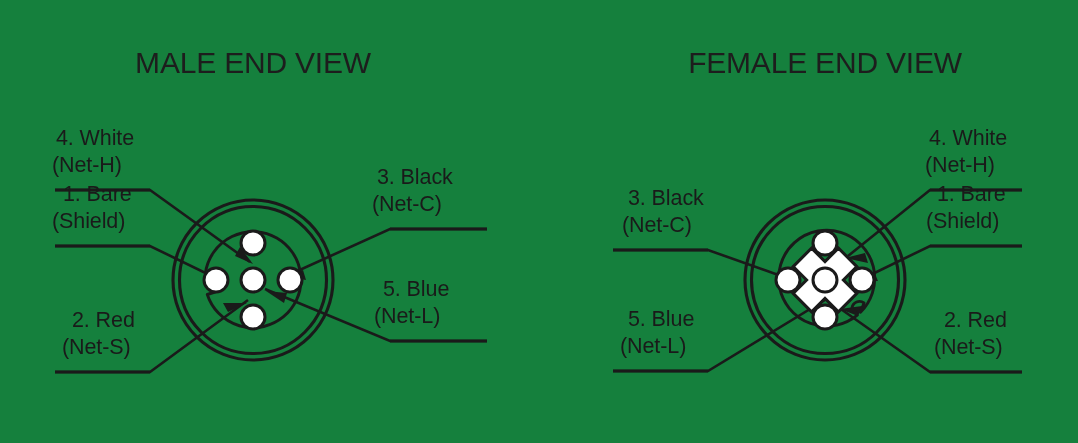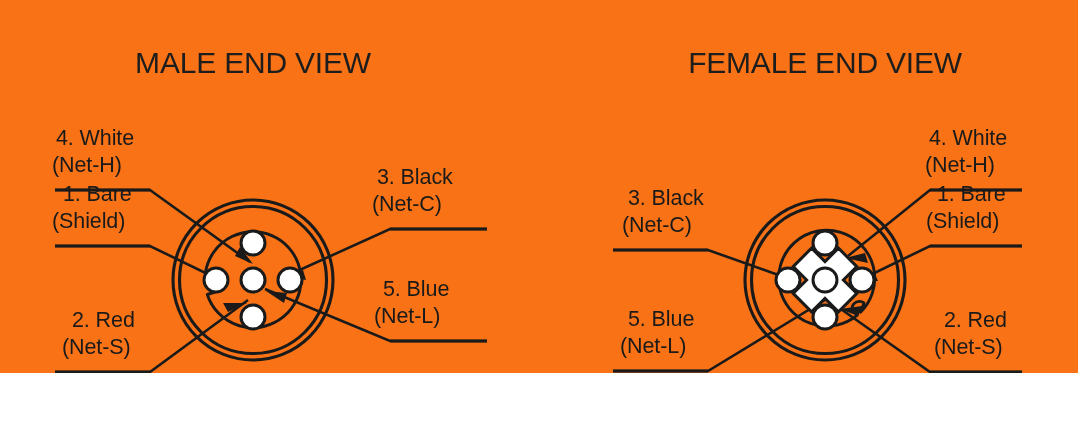--- a/index.html
+++ b/index.html
@@ -8,22 +8,22 @@
     padding: 0;
     background: #ffffff;
   }
   body {
     font-family: "Liberation Sans", sans-serif;
     color: #1a1a1a;
   }
   #stage {
     position: relative;
     width: 1078px;
-    height: 373px;
-    background: #f97316;
+    height: 443px;
+    background: #15803d;
     overflow: hidden;
   }
   .diagram-svg {
     position: absolute;
     top: 0;
     left: 0;
     width: 1078px;
     height: 443px;
     display: block;
   }

